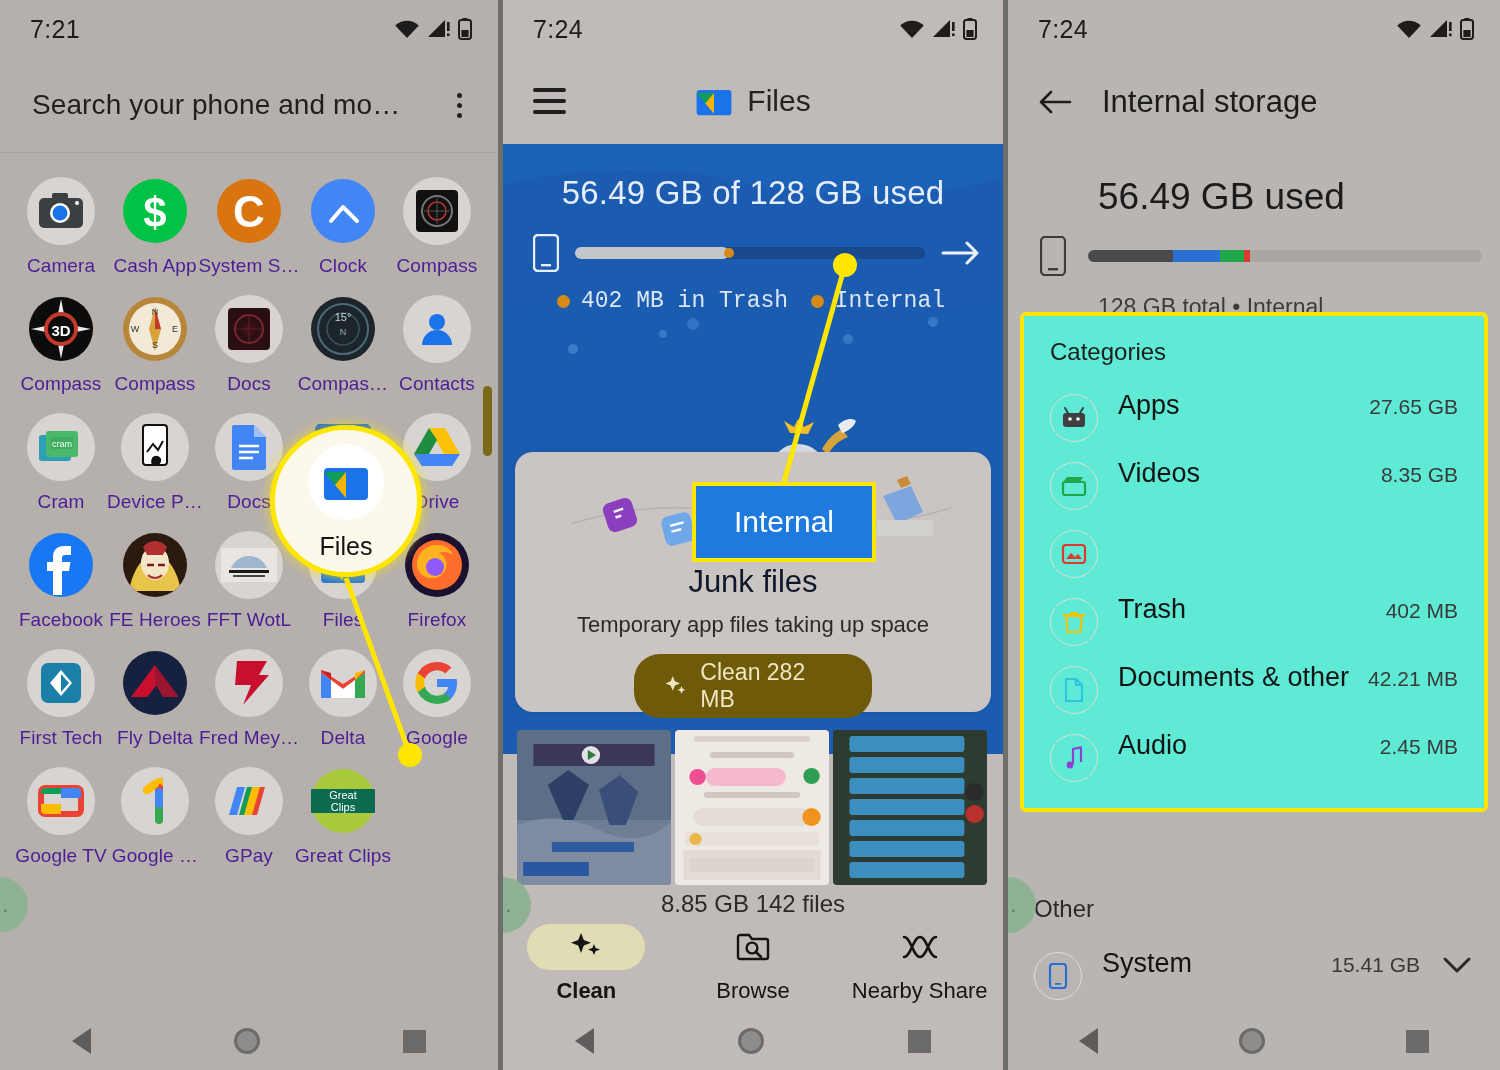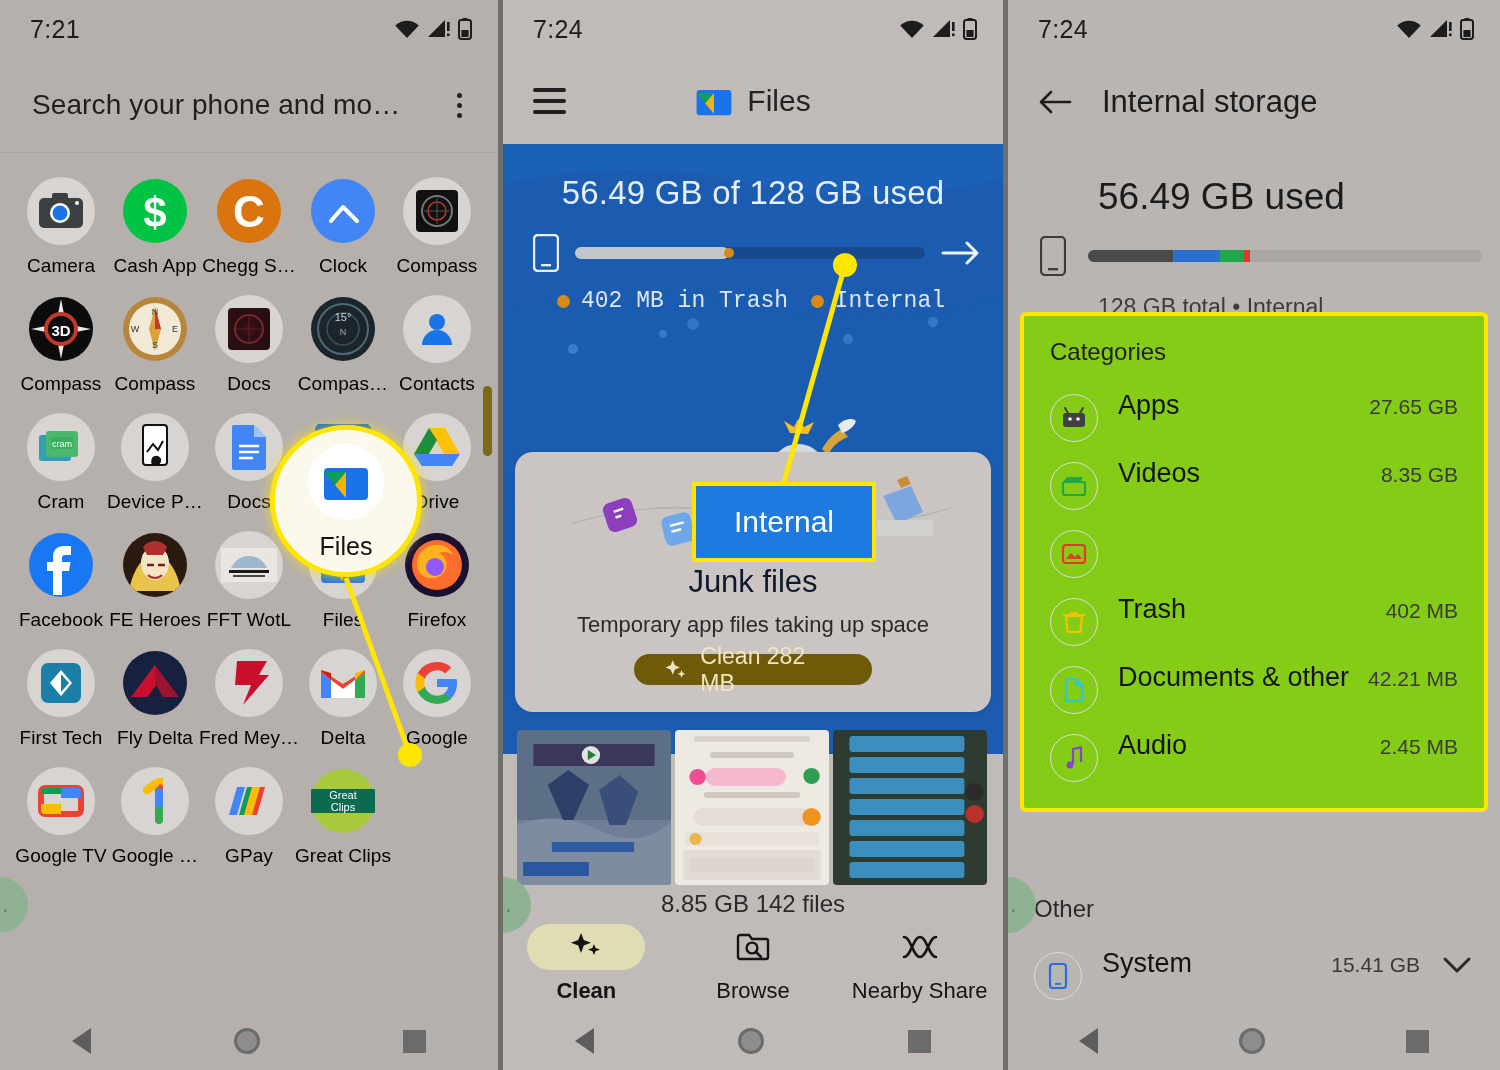--- a/index.html
+++ b/index.html
@@ -48,21 +48,21 @@
     display: flex; flex-direction: column; align-items: center;
     width: 94px; justify-self: center;
   }
   .app-icon {
     width: 68px; height: 68px; border-radius: 50%;
     display: flex; align-items: center; justify-content: center;
     overflow: hidden; position: relative;
   }
   .app-icon.plate { background: #d8d4d2; }
   .app-label {
-    margin-top: 10px; font-size: 19px; color: #000000;
+    margin-top: 10px; font-size: 19px; color: #4c1d95;
     white-space: nowrap; letter-spacing: .1px;
   }
   .scrollthumb {
     position: absolute; right: 6px; top: 386px;
     width: 9px; height: 70px; border-radius: 5px; background: #7a6a18;
   }
 
   
   .edge-badge {
     position: absolute; left: -28px; width: 56px; height: 56px;
@@ -114,21 +114,21 @@
   .suggest-card {
     position: absolute; left: 12px; right: 12px; top: 452px;
     height: 260px; background: #cac5c2; border-radius: 18px;
     box-shadow: 0 1px 4px rgba(0,0,0,.08);
   }
   .junk-title { position: absolute; left:0; right:0; top: 112px; text-align: center; font-size: 31px; color: #0f172a; }
   .junk-sub   { position: absolute; left:0; right:0; top: 160px; text-align: center; font-size: 22px; color: #2a2a2a; }
   .clean-btn {
     position: absolute; left: 50%; transform: translateX(-50%); top: 202px;
     background: #6e5a09; color: #efe6c2; border-radius: 26px;
-    height: 31px; padding: 0 30px; display: flex; align-items: center;
+    height: 64px; padding: 0 30px; display: flex; align-items: center;
     gap: 13px; font-size: 23px;
   }
 
   .thumbs-row {
     position: absolute; left: 14px; top: 730px; width: 470px; height: 155px;
     display: flex; gap: 4px;
   }
   .thumb { flex: 1; border-radius: 4px; overflow: hidden; position: relative; }
   .thumbs-caption {
     position: absolute; left: 0; right: 0; top: 890px; text-align: center;
@@ -153,21 +153,21 @@
   .is-title { font-size: 31px; color: #1c1c1c; }
   .is-summary { padding: 30px 0 0 0; position: relative; }
   .is-used { font-size: 37px; color: #1c1c1c; padding-left: 90px; }
   .is-bar-row { display: flex; align-items: center; gap: 22px; padding: 18px 18px 0 32px; }
   .is-bar { flex: 1; height: 12px; border-radius: 6px; background: #aaa6a3; display: flex; overflow: hidden; }
   .is-seg { height: 100%; }
   .is-total { font-size: 23px; color: #3c3c3c; padding-left: 90px; padding-top: 18px; }
 
   .cat-card {
     position: absolute; left: 12px; right: 12px; top: 312px;
-    background: #84cc16; border: 4px solid #ffe600; border-radius: 6px;
+    background: #5eead4; border: 4px solid #ffe600; border-radius: 6px;
     padding: 18px 0 18px 0;
   }
   .cat-head { font-size: 24px; color: #1d1d1d; padding: 4px 0 16px 26px; }
   .cat-row { display: flex; align-items: flex-start; padding: 8px 26px 8px 26px; gap: 20px; }
   .cat-icon {
     width: 48px; height: 48px; border-radius: 50%; border: 1.5px solid #dcdcdc;
     display: flex; align-items: center; justify-content: center; flex-shrink: 0;
     margin-top: 4px;
   }
   .cat-body { flex: 1; }
@@ -278,21 +278,21 @@
         <div class="app-label">Cash App</div>
       </div>
 
       <div class="app-cell">
         <div class="app-icon">
           <svg width="68" height="68" viewBox="0 0 68 68">
               <circle cx="34" cy="34" r="32" fill="#d9740f"></circle>
               <text x="34" y="50" font-family="Liberation Sans, sans-serif" font-size="44" font-weight="bold" fill="#fff" text-anchor="middle">C</text>
             </svg>
         </div>
-        <div class="app-label">Chegg S…</div>
+        <div class="app-label">System S…</div>
       </div>
 
 
       <div class="app-cell">
         <div class="app-icon">
           <svg width="68" height="68" viewBox="0 0 68 68">
               <circle cx="34" cy="34" r="32" fill="#4285f4"></circle>
               <path d="M22 44 34 30l14 14" stroke="#fff" stroke-width="4" fill="none" stroke-linecap="round" stroke-linejoin="round"></path>
             </svg>
         </div>

